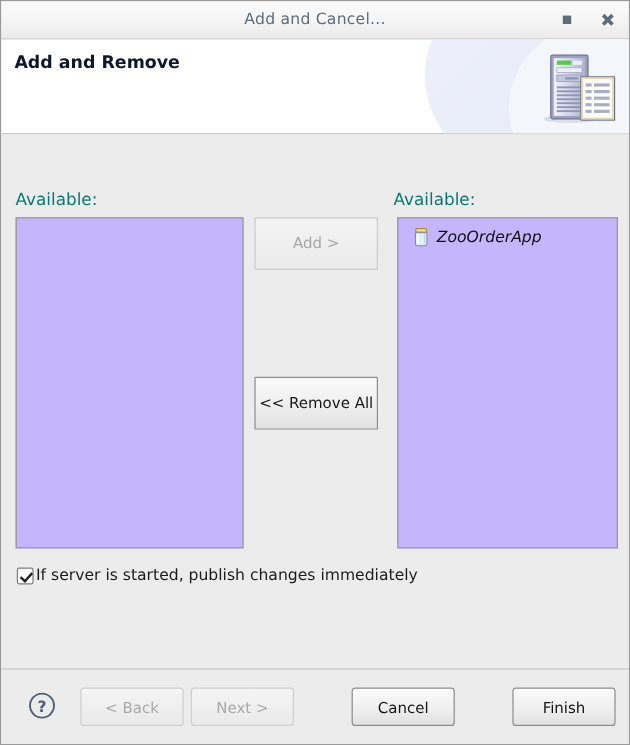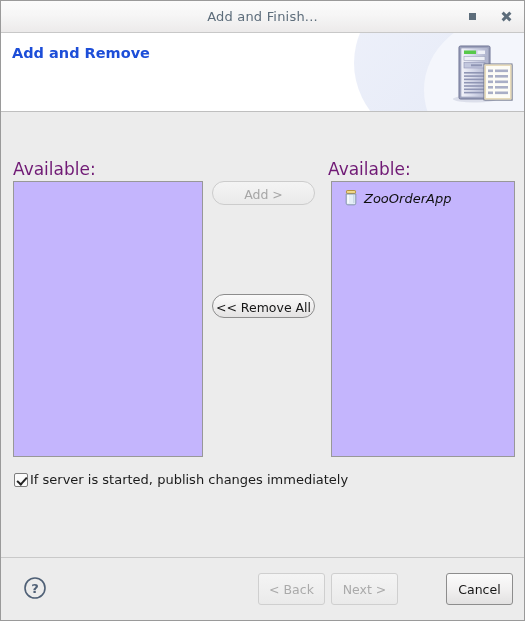--- a/index.html
+++ b/index.html
@@ -104,21 +104,21 @@
     height: 150px;
     border-radius: 50%;
     background: #f4f6fc;
   }
   .header-title {
     position: absolute;
     left: 11px;
     top: 12px;
     font-size: 14.5px;
     font-weight: bold;
-    color: #1d4ed8;
+    color: #0f172a;
   }
   .header-subtitle {
     position: absolute;
     left: 21px;
     top: 42px;
     font-size: 13px;
     color: #1b1b1b;
   }
   .header-icon {
     position: absolute;
@@ -137,22 +137,22 @@
   .instruction {
     position: absolute;
     left: 11px;
     top: 16px;
     font-size: 13px;
     color: #1b1b1b;
   }
   .col-label {
     position: absolute;
     top: 47px;
-    font-size: 17px;
-    color: #701a75;
+    font-size: 14px;
+    color: #0f766e;
     text-align: right;
   }
   .col-label.left  { left: 12px; }
   .col-label.right { left: 327px; }
 
   .listbox {
     position: absolute;
     top: 69px;
     height: 276px;
     box-sizing: border-box;
@@ -184,25 +184,25 @@
   
   .mid-buttons {
     position: absolute;
     left: 211px;
     top: 69px;
     width: 103px;
   }
   .xfer-btn {
     display: block;
     width: 103px;
-    height: 24px;
+    height: 44px;
     box-sizing: border-box;
     font-family: "DejaVu Sans", "Liberation Sans", sans-serif;
     font-size: 12.5px;
-    border-radius: 12px;
+    border-radius: 1px;
     padding: 0;
     text-align: center;
     line-height: 26px;
   }
   .xfer-btn.enabled {
     background: linear-gradient(to bottom, #fafafa 0%, #f0efef 52%, #e3e2e2 100%);
     border: 1px solid #8d8d8d;
     color: #161616;
     cursor: pointer;
   }
@@ -267,21 +267,21 @@
     cursor: pointer;
   }
   .footer-buttons {
     position: absolute;
     right: 11px;
     top: 15px;
     display: flex;
     gap: 6px;
   }
   .nav-btn {
-    width: 67px;
+    width: 86px;
     height: 32px;
     box-sizing: border-box;
     font-family: "DejaVu Sans", "Liberation Sans", sans-serif;
     font-size: 12.5px;
     border-radius: 3px;
     padding: 0;
     text-align: center;
   }
   .nav-btn.enabled {
     background: linear-gradient(to bottom, #fbfbfb 0%, #f1f0f0 52%, #e2e1e1 100%);
@@ -296,21 +296,21 @@
     color: #aaaaaa;
     cursor: default;
   }
 </style>
 </head>
 <body>
 
 <div class="window">
 
   <div class="titlebar">
-    <div class="titlebar-title">Add and Finish...</div>
+    <div class="titlebar-title">Add and Cancel...</div>
     <div class="titlebar-buttons">
       <div class="tb-btn">
         <div class="tb-maximize-glyph"></div>
       </div>
       <div class="tb-btn">
         <div class="tb-close-glyph"></div>
       </div>
     </div>
   </div>
 
@@ -412,16 +412,17 @@
     <div class="help-icon">
       <svg viewBox="0 0 24 24" width="24" height="24" xmlns="http://www.w3.org/2000/svg">
         <circle cx="12" cy="12" r="10" fill="none" stroke="#4f6076" stroke-width="1.6"></circle>
         <text x="12" y="17" text-anchor="middle" font-family="DejaVu Sans, sans-serif" font-size="13" font-weight="bold" fill="#4f6076">?</text>
       </svg>
     </div>
     <div class="footer-buttons">
       <button class="nav-btn disabled" disabled="">&lt; Back</button>
       <button class="nav-btn disabled" disabled="">Next &gt;</button>
       <button class="nav-btn enabled">Cancel</button>
+      <button class="nav-btn enabled">Finish</button>
     </div>
   </div>
 
 </div>
 
 </body></html>

